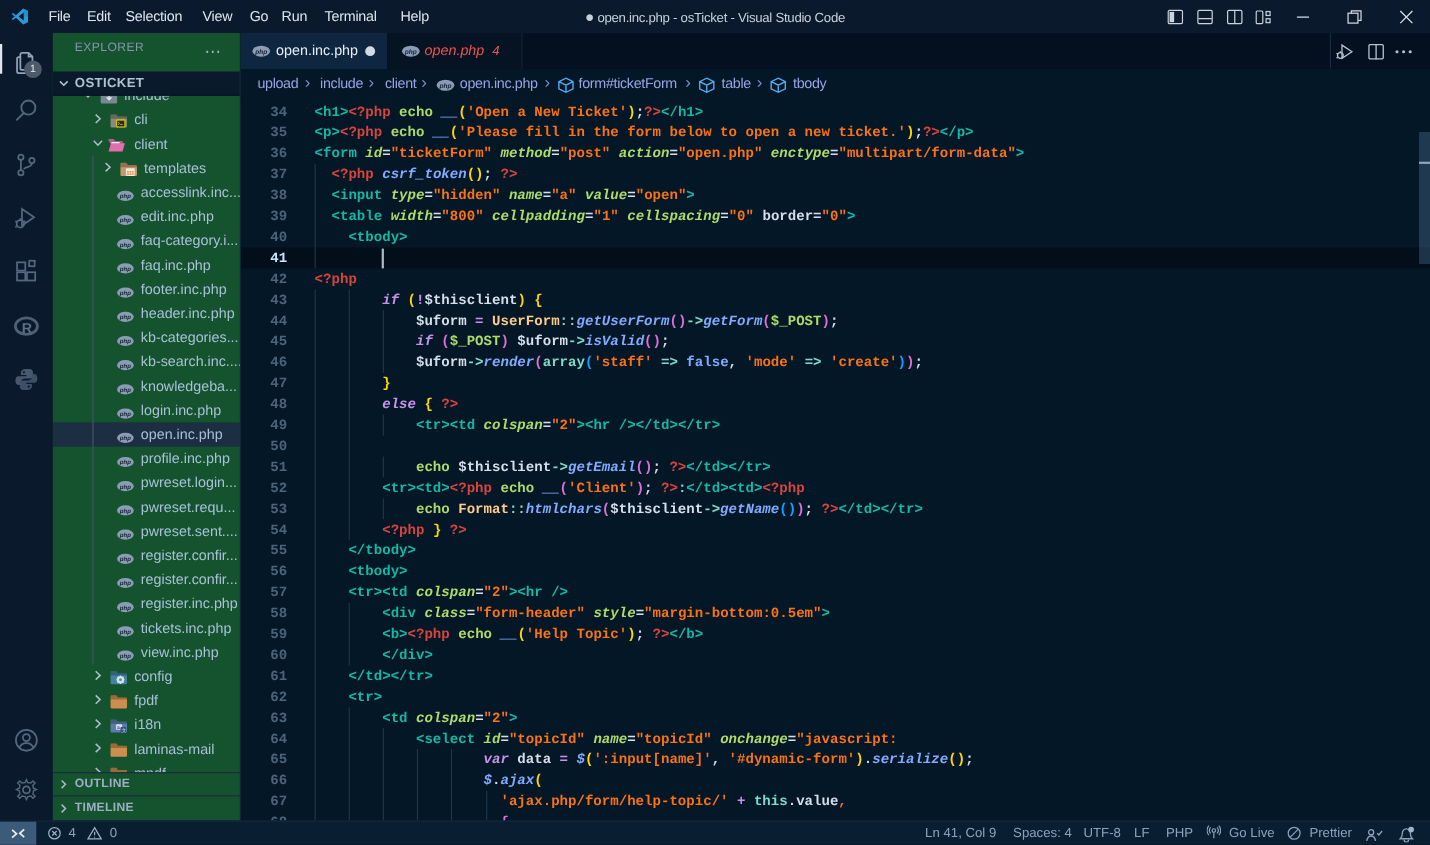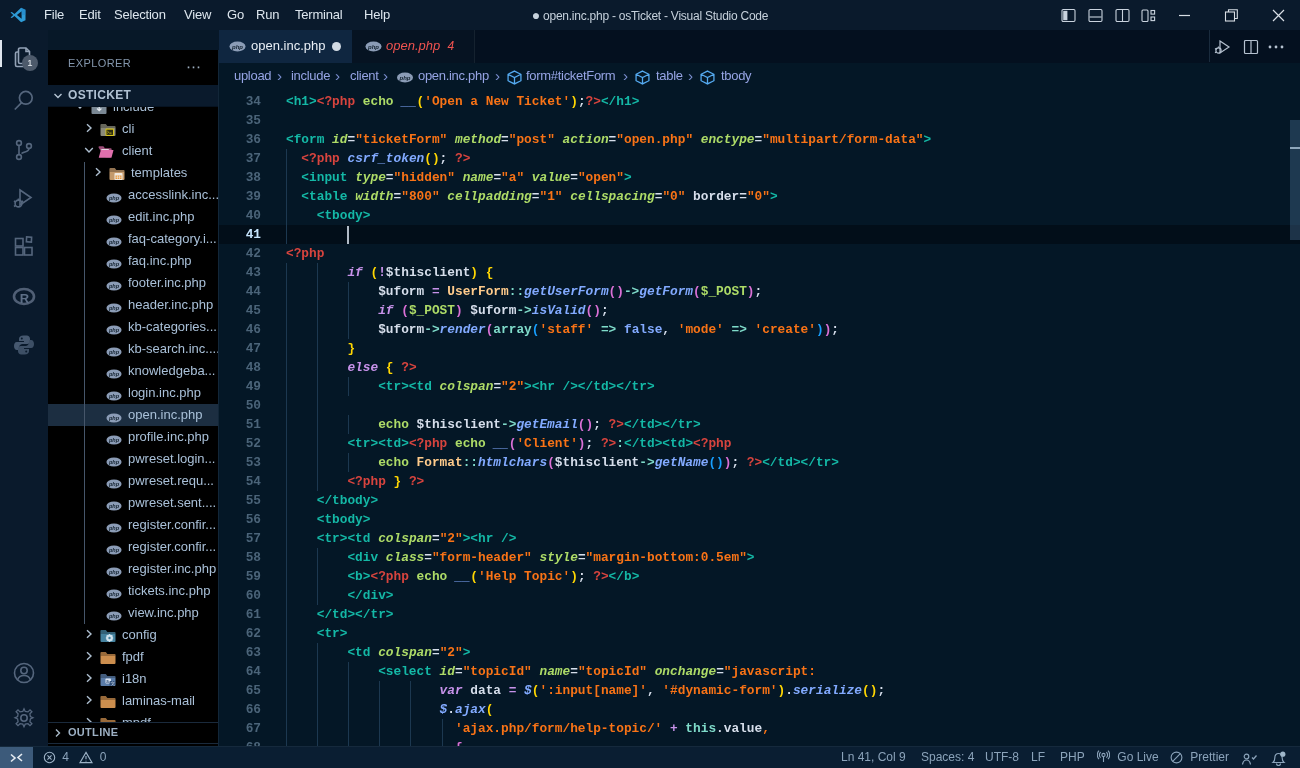--- a/index.html
+++ b/index.html
@@ -11,21 +11,21 @@
   #titlebar { position:absolute; left:0; top:0; width:1300px; height:30px; background:#0a1a2c; }
   .menuitem { position:absolute; top:0; height:30px; line-height:30px; color:#dde6ee; font-size:13px; letter-spacing:-0.2px; }
   #wintitle { position:absolute; top:0; height:30px; line-height:30px; width:100%; text-align:center; color:#c6d1dc; font-size:12px; letter-spacing:-0.25px; }
   .winctl { position:absolute; }
 
   
   #activitybar { position:absolute; left:0; top:30px; width:48px; height:716px; background:#0a1a2c; }
   .actic { position:absolute; left:12px; width:24px; height:24px; }
 
   
-  #sidebar { position:absolute; left:48px; top:30px; width:171px; height:716px; background:#000000; border-right:1px solid #122638; overflow:hidden;margin-top:20px; }
+  #sidebar { position:absolute; left:48px; top:30px; width:171px; height:716px; background:#14532d; border-right:1px solid #122638; overflow:hidden; }
   .srow { position:absolute; left:0; width:171px; height:22px; line-height:22px; color:#a9c0d8; font-size:13px; white-space:nowrap; overflow:hidden; }
   .srow .lbl { position:absolute; top:0; }
   .chev { position:absolute; top:5px; width:12px; height:12px; }
   .ficon { position:absolute; top:3px; width:16px; height:16px; }
 
   
   #editor { position:absolute; left:219px; top:30px; width:1081px; height:716px; background:#041726; }
   #tabstrip { position:absolute; left:0; top:0; width:1081px; height:33px; background:#04101f; }
   #tab1 { position:absolute; left:0; top:0; width:133px; height:33px; background:#0f2640; }
   #tab2 { position:absolute; left:133px; top:0; width:123px; height:33px; background:#061322; border-right:1px solid #15222f; }
@@ -499,20 +499,21 @@
       <svg class="abs" style="left:481px;top:7px" width="15" height="15" viewBox="0 0 14 14" fill="none" stroke="#55aaf0" stroke-width="1.2">
           <path d="M7 1 L13 4 V10 L7 13 L1 10 V4 Z M1 4 L7 7 L13 4 M7 7 V13"></path>
         </svg>
       <div class="bcrumb" style="left:502px">tbody</div>
     </div>
     <div id="codearea">
       <div class="abs" style="left:0;top:133px;width:1081px;height:19px;background:rgba(0,5,12,0.5)"></div>
       <div class="lnum" style="top:0px;">34</div>
       <div class="cline" style="top:0px"><span class="T">&lt;h1&gt;</span><span class="R">&lt;?php</span> <span class="G">echo</span> <span class="F">__</span><span class="P1">(</span><span class="S">'Open a New Ticket'</span><span class="P1">)</span>;<span class="R">?&gt;</span><span class="T">&lt;/h1&gt;</span></div>
       <div class="lnum" style="top:19px;">35</div>
+      <div class="cline" style="top:19px"><span class="T">&lt;p&gt;</span><span class="R">&lt;?php</span> <span class="G">echo</span> <span class="F">__</span><span class="P1">(</span><span class="S">'Please fill in the form below to open a new ticket.'</span><span class="P1">)</span>;<span class="R">?&gt;</span><span class="T">&lt;/p&gt;</span></div>
       <div class="lnum" style="top:38px;">36</div>
       <div class="cline" style="top:38px"><span class="T">&lt;form</span> <span class="A">id</span>=<span class="S">"ticketForm"</span> <span class="A">method</span>=<span class="S">"post"</span> <span class="A">action</span>=<span class="S">"open.php"</span> <span class="A">enctype</span>=<span class="S">"multipart/form-data"</span><span class="T">&gt;</span></div>
       <div class="lnum" style="top:57px;">37</div>
       <div class="cline" style="top:57px">  <span class="R">&lt;?php</span> <span class="F">csrf_token</span><span class="P1">()</span>; <span class="R">?&gt;</span></div>
       <div class="lnum" style="top:76px;">38</div>
       <div class="cline" style="top:76px">  <span class="T">&lt;input</span> <span class="A">type</span>=<span class="S">"hidden"</span> <span class="A">name</span>=<span class="S">"a"</span> <span class="A">value</span>=<span class="S">"open"</span><span class="T">&gt;</span></div>
       <div class="lnum" style="top:95px;">39</div>
       <div class="cline" style="top:95px">  <span class="T">&lt;table</span> <span class="A">width</span>=<span class="S">"800"</span> <span class="A">cellpadding</span>=<span class="S">"1"</span> <span class="A">cellspacing</span>=<span class="S">"0"</span> border=<span class="S">"0"</span><span class="T">&gt;</span></div>
       <div class="lnum" style="top:114px;">40</div>
       <div class="cline" style="top:114px">    <span class="T">&lt;tbody&gt;</span></div>

